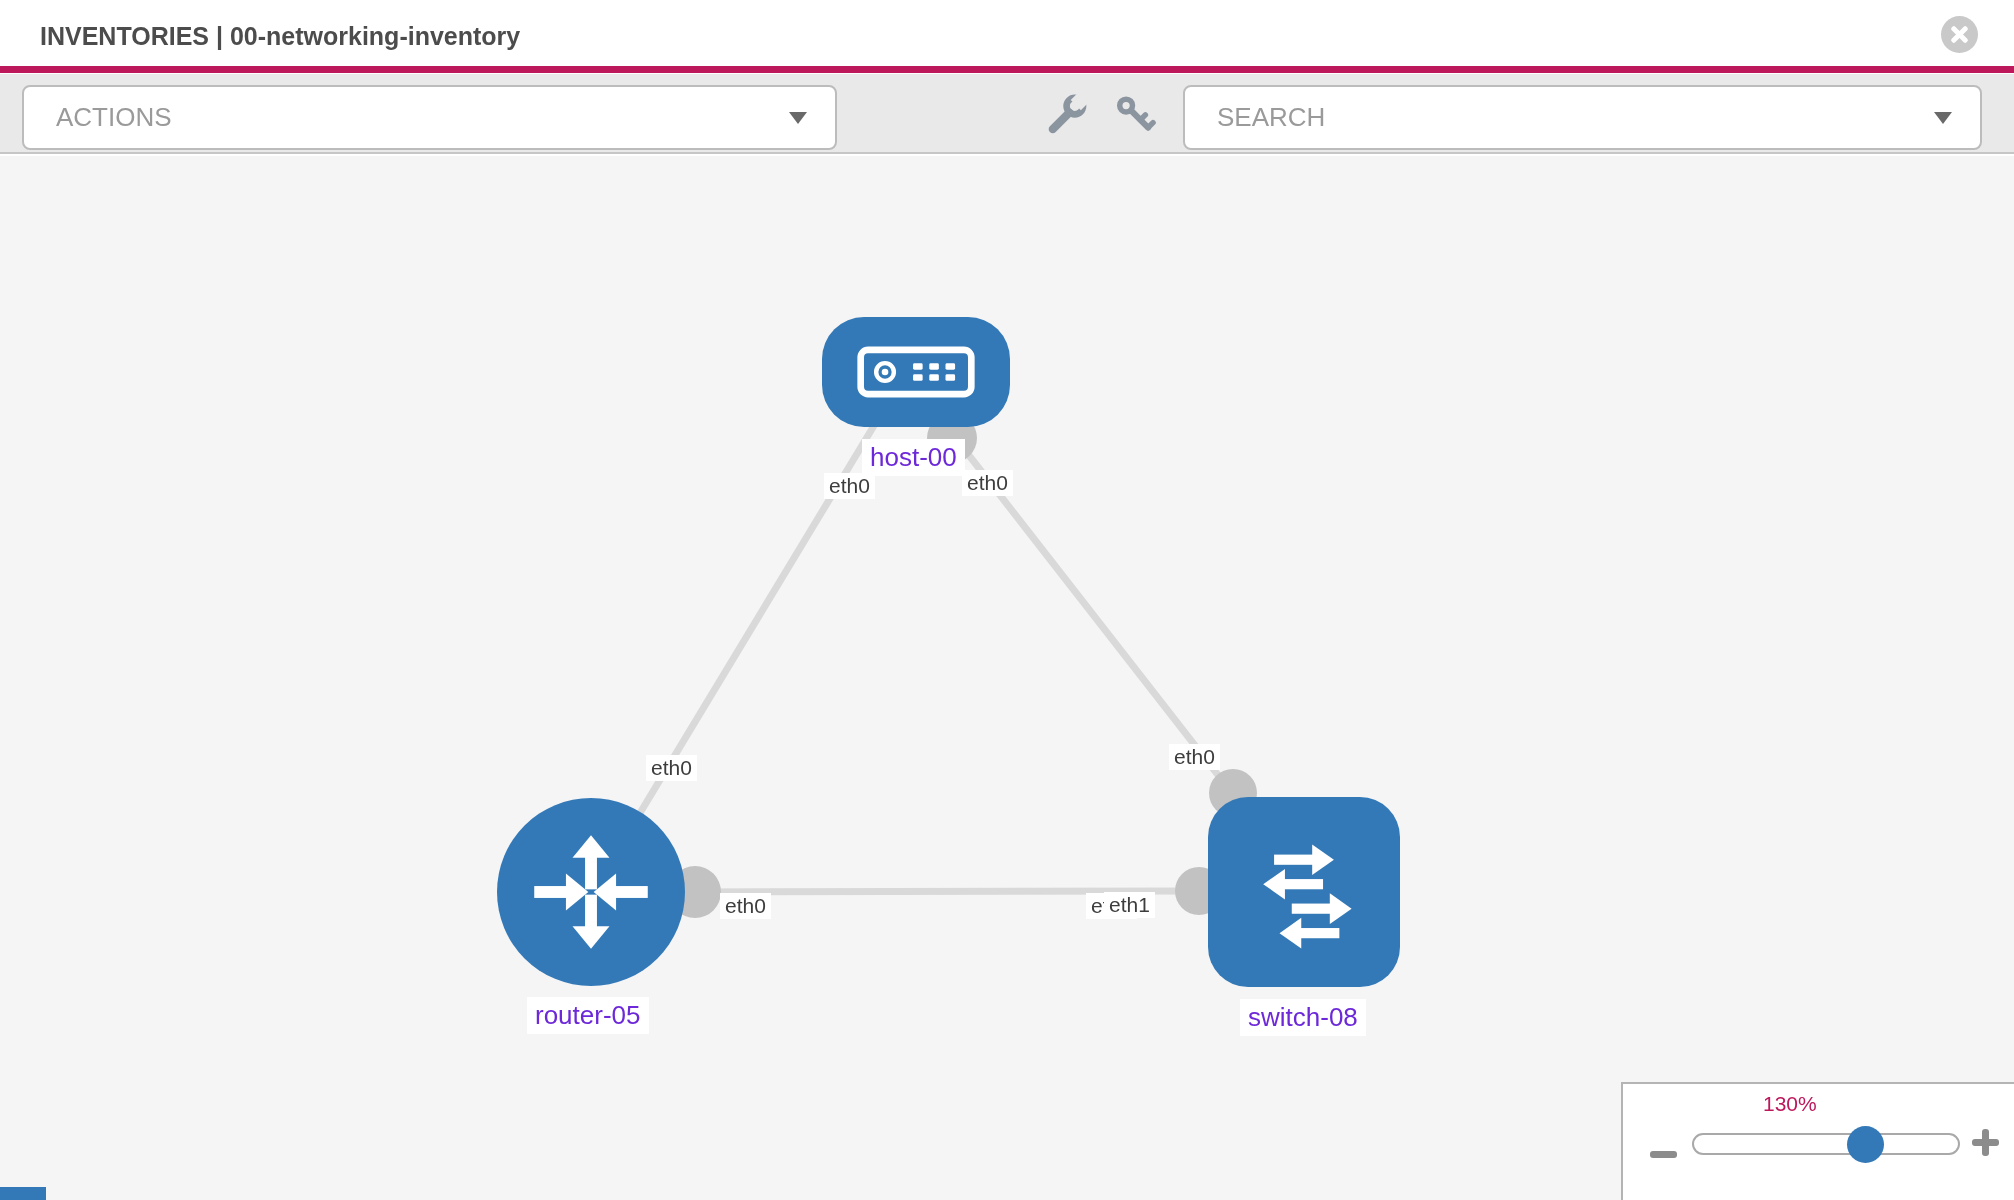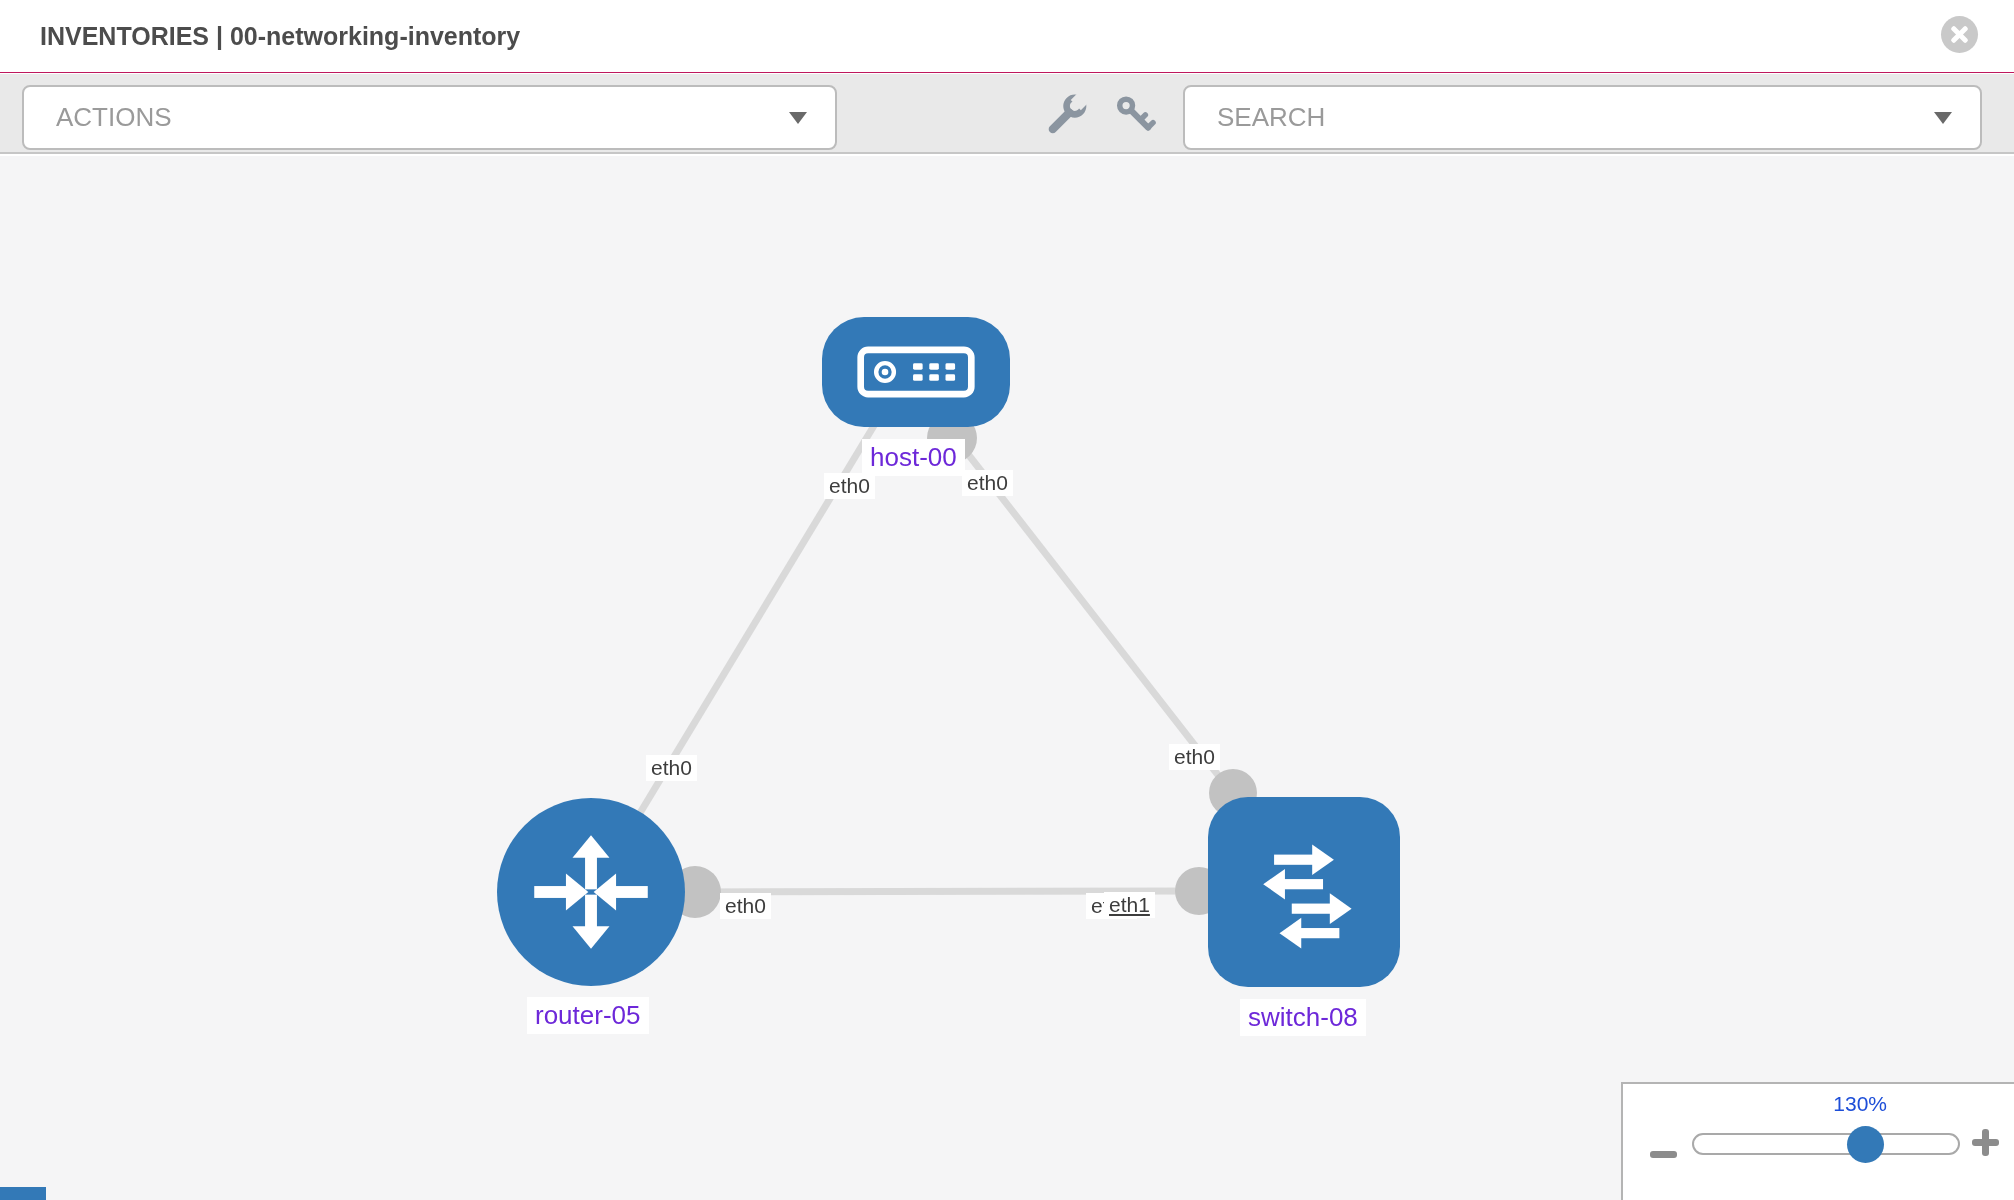--- a/index.html
+++ b/index.html
@@ -1,21 +1,21 @@
 <!DOCTYPE html>
 <html><head>
 <meta charset="utf-8">
 <style>
   * { box-sizing: border-box; margin: 0; padding: 0; }
   html, body { width: 2014px; height: 1200px; overflow: hidden; }
   body { font-family: "Liberation Sans", sans-serif; background: #ffffff; position: relative; }
 
   
   .header { position: absolute; left: 0; top: 0; width: 2014px; height: 73px;
-            background: #ffffff; border-bottom: 1px solid #be185d; }
+            background: #ffffff; border-bottom: 7px solid #be185d; }
   .header-title { position: absolute; left: 40px; top: 0; height: 73px; line-height: 73px;
                   font-size: 25px; font-weight: 700; color: #4c4c4c; }
   .close-btn { position: absolute; left: 1941px; top: 16px; width: 37px; height: 37px;
                border-radius: 50%; background: #c9c9c9; cursor: pointer; }
   .close-btn .xbar { position: absolute; left: 8px; top: 16px; width: 21px; height: 5px;
                      background: #ffffff; border-radius: 2px; }
   .close-btn .xbar.a { transform: rotate(45deg); }
   .close-btn .xbar.b { transform: rotate(-45deg); }
 
   
@@ -47,22 +47,22 @@
   .node-switch { left: 1208px; top: 641px; width: 192px; height: 190px; border-radius: 40px; }
 
   .node-label { position: absolute; background: #ffffff; color: #6d28d9;
                 font-size: 26px; padding: 3px 8px; white-space: nowrap; }
   .eth-label { position: absolute; background: #ffffff; color: #3d3d3d;
                font-size: 21px; padding: 1px 5px; white-space: nowrap; margin-top: 16px; }
 
   
   .zoom-panel { position: absolute; left: 1621px; top: 1082px; width: 420px; height: 150px;
                 background: #ffffff; border: 2px solid #b4b4b4; }
-  .zoom-percent { position: absolute; left: 124px; top: 8px; width: 140px; text-align: right;
-                  font-size: 21px; color: #1d4ed8; }
+  .zoom-percent { position: absolute; left: 140px; top: 8px; width: 140px; text-align: left;
+                  font-size: 21px; color: #be185d; }
   .zoom-minus { position: absolute; left: 27px; top: 57px; width: 27px; height: 27px; cursor: pointer; }
   .zoom-minus .bar { position: absolute; left: 0; top: 10px; width: 27px; height: 7px;
                      background: #8c8c8c; border-radius: 3px; }
   .zoom-plus { position: absolute; left: 349px; top: 45px; width: 27px; height: 27px; cursor: pointer; }
   .zoom-plus .barh { position: absolute; left: 0; top: 10px; width: 27px; height: 7px;
                      background: #8c8c8c; border-radius: 3px; }
   .zoom-plus .barv { position: absolute; left: 10px; top: 0; width: 7px; height: 27px;
                      background: #8c8c8c; border-radius: 3px; }
   .zoom-track { position: absolute; left: 69px; top: 49px; width: 268px; height: 22px;
                 background: #ffffff; border: 2px solid #a9a9a9; border-radius: 12px; cursor: pointer; }
@@ -172,21 +172,21 @@
   <div class="node-label" style="left:862px; top:283px;">host-00</div>
   <div class="node-label" style="left:527px; top:841px;">router-05</div>
   <div class="node-label" style="left:1240px; top:843px;">switch-08</div>
 
   <div class="eth-label" style="left:824px; top:301px;">eth0</div>
   <div class="eth-label" style="left:962px; top:298px;">eth0</div>
   <div class="eth-label" style="left:646px; top:583px;">eth0</div>
   <div class="eth-label" style="left:1169px; top:572px;">eth0</div>
   <div class="eth-label" style="left:720px; top:721px;">eth0</div>
   <div class="eth-label" style="left:1086px; top:721px;">eth0</div>
-  <div class="eth-label" style="left:1104px; top:720px;text-decoration:underline;">eth1</div>
+  <div class="eth-label" style="left:1104px; top:720px;">eth1</div>
 </div>
 
 <div class="zoom-panel">
   <div class="zoom-percent">130%</div>
   <div class="zoom-minus">
     <span class="bar"></span>
   </div>
   <div class="zoom-track"></div>
   <div class="zoom-thumb"></div>
   <div class="zoom-plus">

